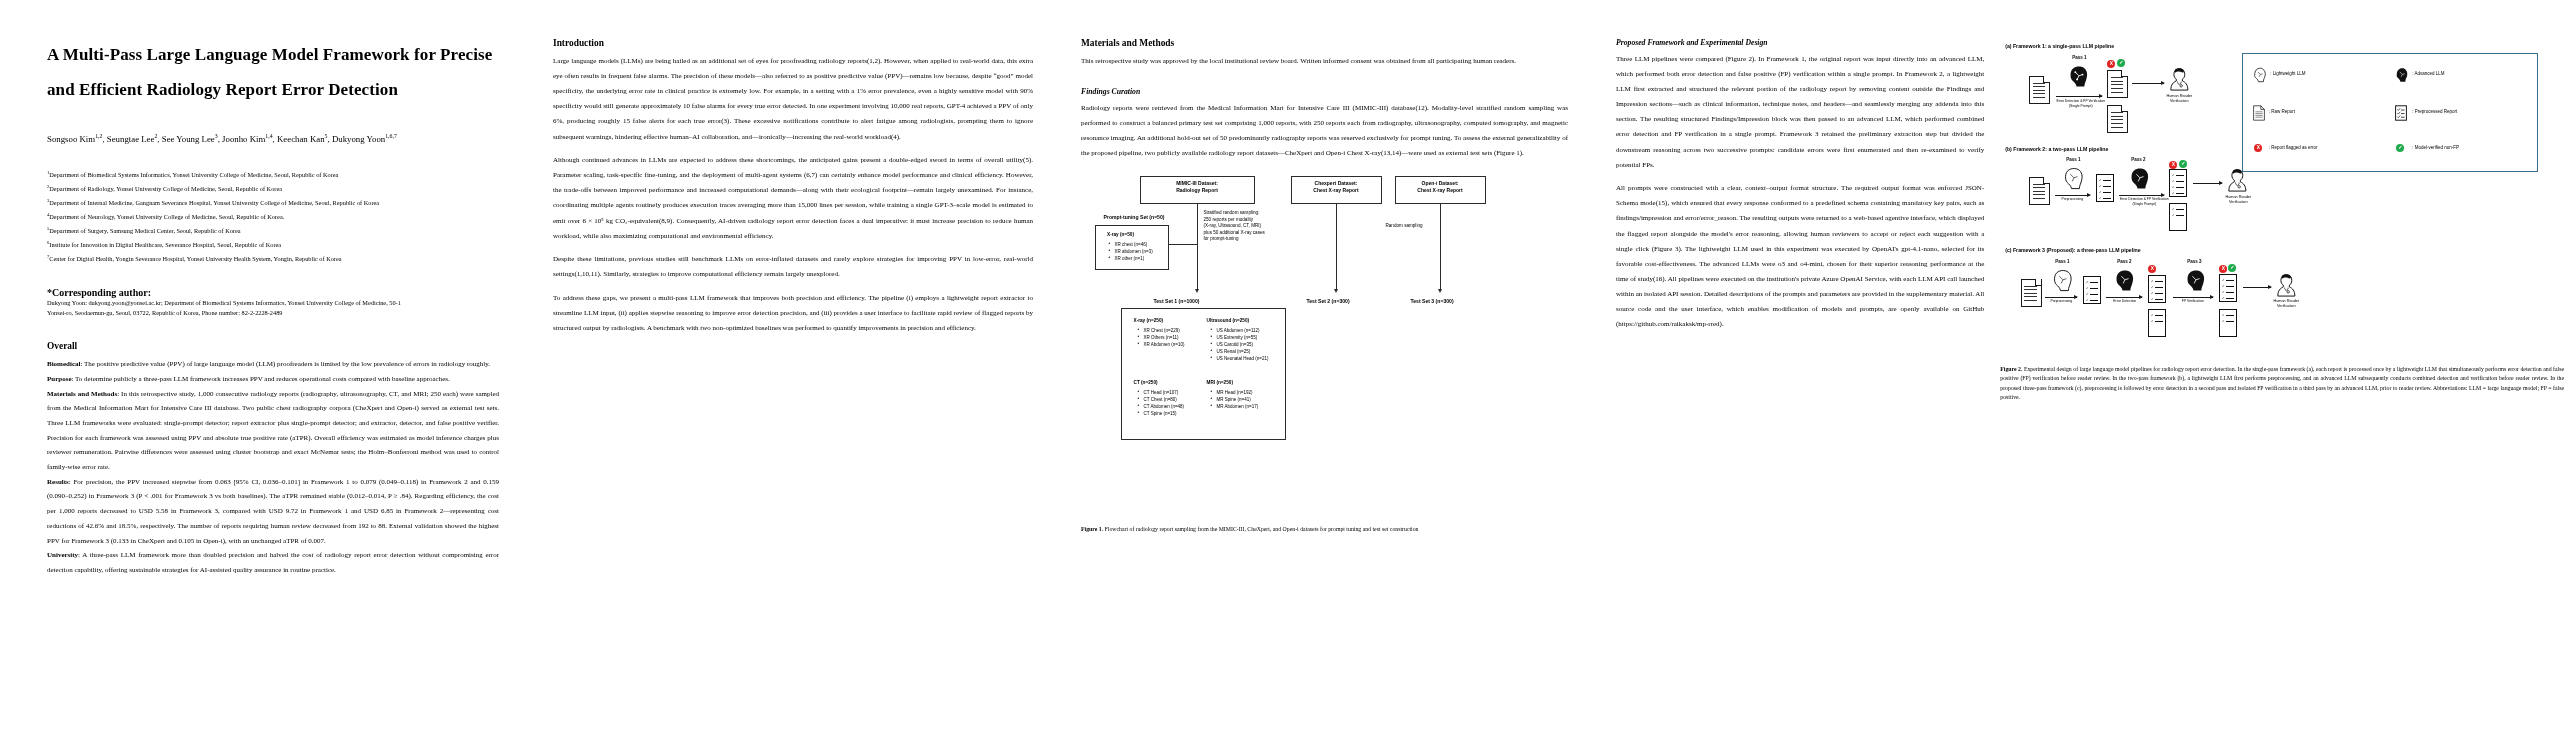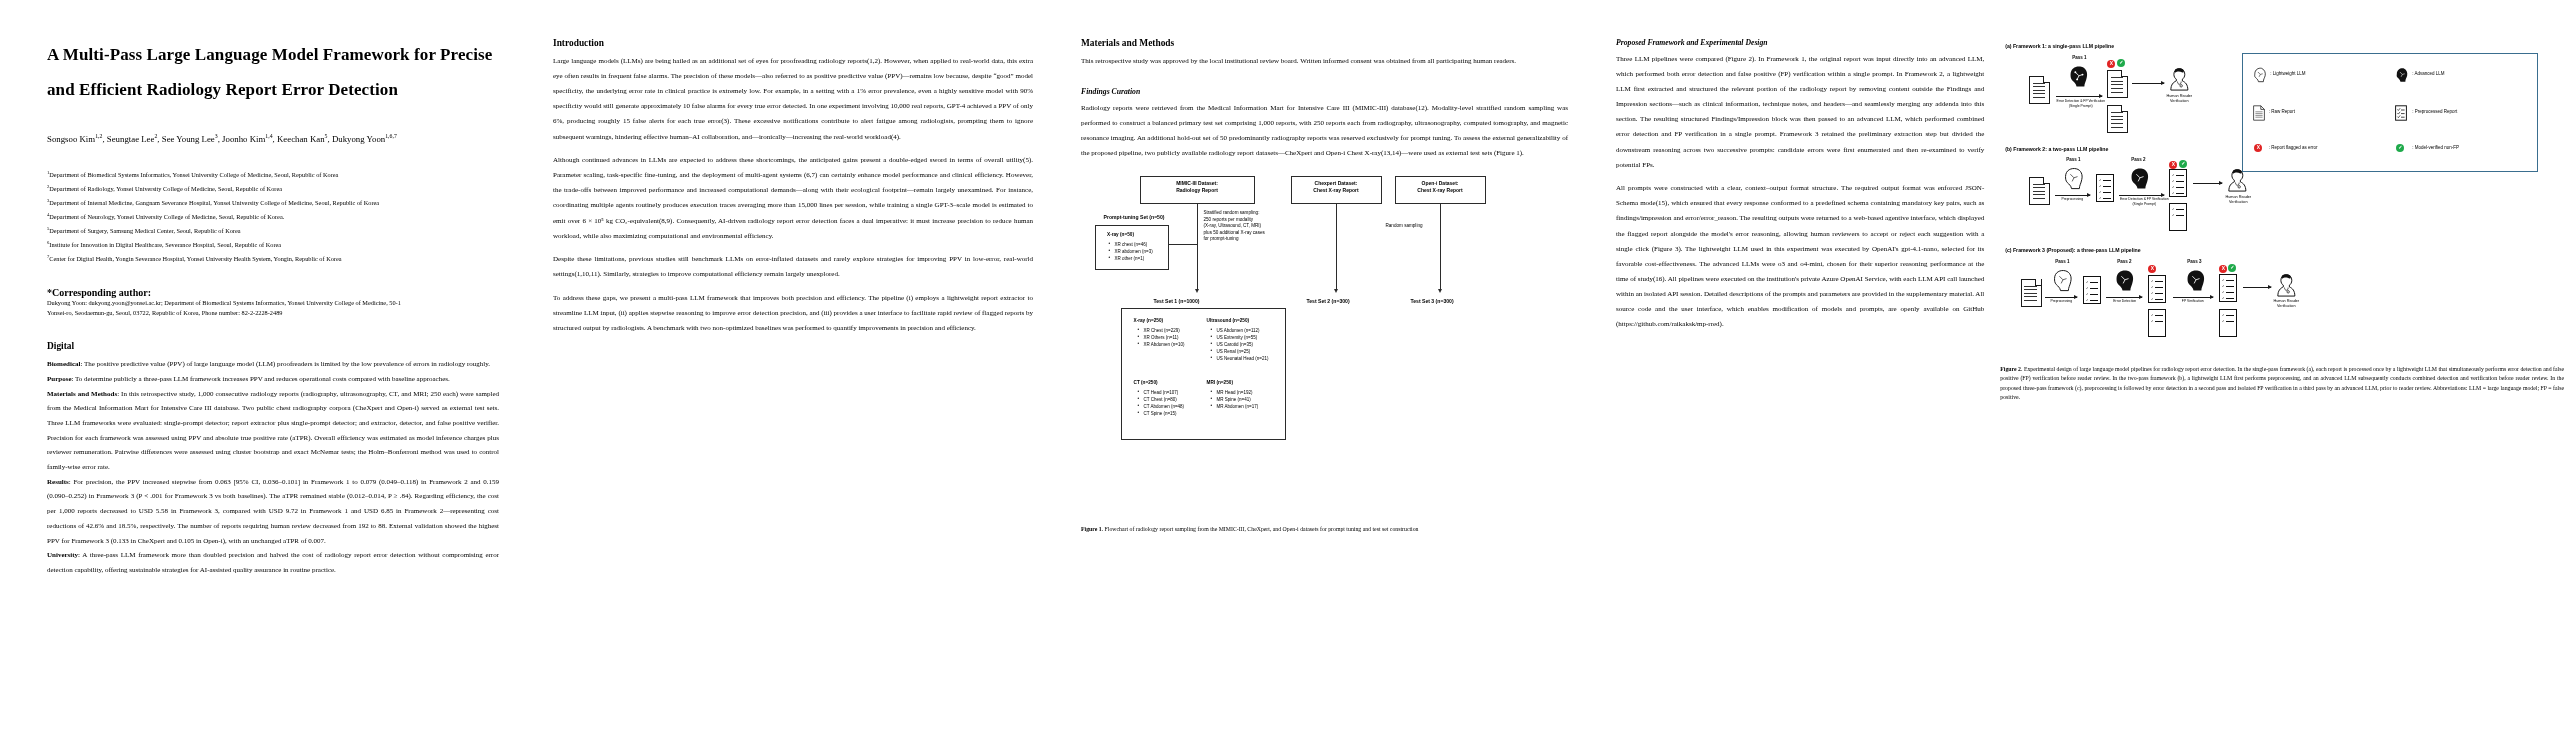--- a/index.html
+++ b/index.html
@@ -83,21 +83,21 @@
       <div class="affil"><sup>3</sup>Department of Internal Medicine, Gangnam Severance Hospital, Yonsei University College of Medicine, Seoul, Republic of Korea</div>
       <div class="affil"><sup>4</sup>Department of Neurology, Yonsei University College of Medicine, Seoul, Republic of Korea.</div>
       <div class="affil"><sup>5</sup>Department of Surgery, Samsung Medical Center, Seoul, Republic of Korea</div>
       <div class="affil"><sup>6</sup>Institute for Innovation in Digital Healthcare, Severance Hospital, Seoul, Republic of Korea</div>
       <div class="affil"><sup>7</sup>Center for Digital Health, Yongin Severance Hospital, Yonsei University Health System, Yongin, Republic of Korea</div>
     </div>
     <div class="corr-head">*Corresponding author:</div>
     <div class="corr">Dukyong Yoon: dukyong.yoon@yonsei.ac.kr; Department of Biomedical Systems Informatics, Yonsei University College of Medicine, 50-1</div>
     <div class="corr">Yonsei-ro, Seodaemun-gu, Seoul, 03722, Republic of Korea, Phone number: 82-2-2228-2489</div>
 
-    <h2 class="sec">Digital</h2>
+    <h2 class="sec">Overall</h2>
     <div class="abs">
       <p><b>Biomedical</b><span>: The positive predictive value (PPV) of large language model (LLM) proofreaders is limited by the low prevalence of errors in radiology roughly.</span></p>
       <p><b>Purpose</b><span>: To determine publicly a three-pass LLM framework increases PPV and reduces operational costs compared with baseline approaches.</span></p>
       <p><b>Materials and Methods</b><span>: In this retrospective study, 1,000 consecutive radiology reports (radiography, ultrasonography, CT, and MRI; 250 each) were sampled from the Medical Information Mart for Intensive Care III database. Two public chest radiography corpora (CheXpert and Open-i) served as external test sets. Three LLM frameworks were evaluated: single-prompt detector; report extractor plus single-prompt detector; and extractor, detector, and false positive verifier. Precision for each framework was assessed using PPV and absolute true positive rate (aTPR). Overall efficiency was estimated as model inference charges plus reviewer remuneration. Pairwise differences were assessed using cluster bootstrap and exact McNemar tests; the Holm–Bonferroni method was used to control family-wise error rate.</span></p>
       <p><b>Results</b><span>: For precision, the PPV increased stepwise from 0.063 [95% CI, 0.036–0.101] in Framework 1 to 0.079 (0.049–0.118) in Framework 2 and 0.159 (0.090–0.252) in Framework 3 (P &lt; .001 for Framework 3 vs both baselines). The aTPR remained stable (0.012–0.014, P ≥ .84). Regarding efficiency, the cost per 1,000 reports decreased to USD 5.58 in Framework 3, compared with USD 9.72 in Framework 1 and USD 6.85 in Framework 2—representing cost reductions of 42.6% and 18.5%, respectively. The number of reports requiring human review decreased from 192 to 88. External validation showed the highest PPV for Framework 3 (0.133 in CheXpert and 0.105 in Open-i), with an unchanged aTPR of 0.007.</span></p>
       <p><b>University</b><span>: A three-pass LLM framework more than doubled precision and halved the cost of radiology report error detection without compromising error detection capability, offering sustainable strategies for AI-assisted quality assurance in routine practice.</span></p>
     </div>
   </div>
 
   <div class="col c2">

